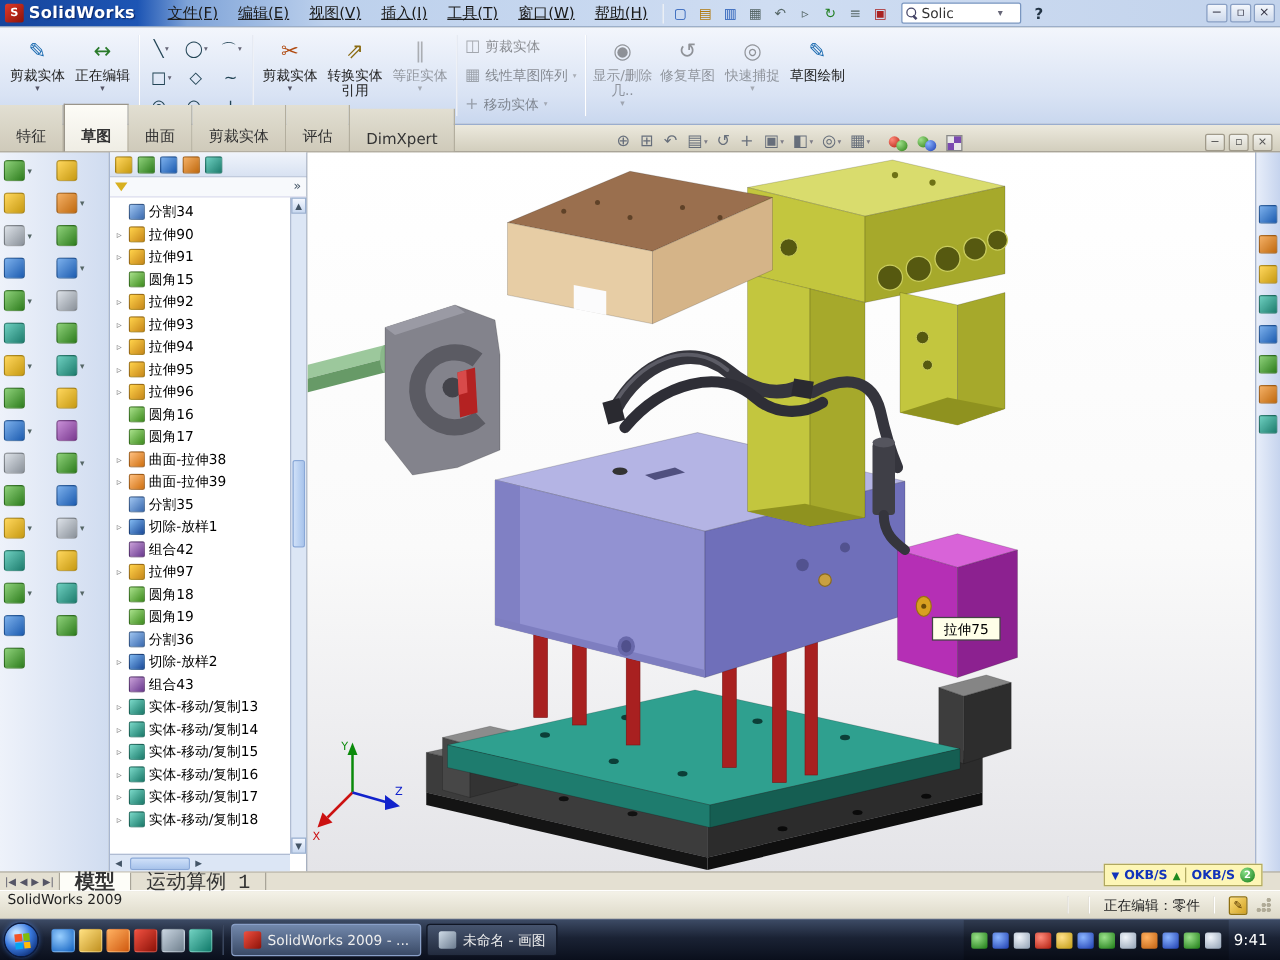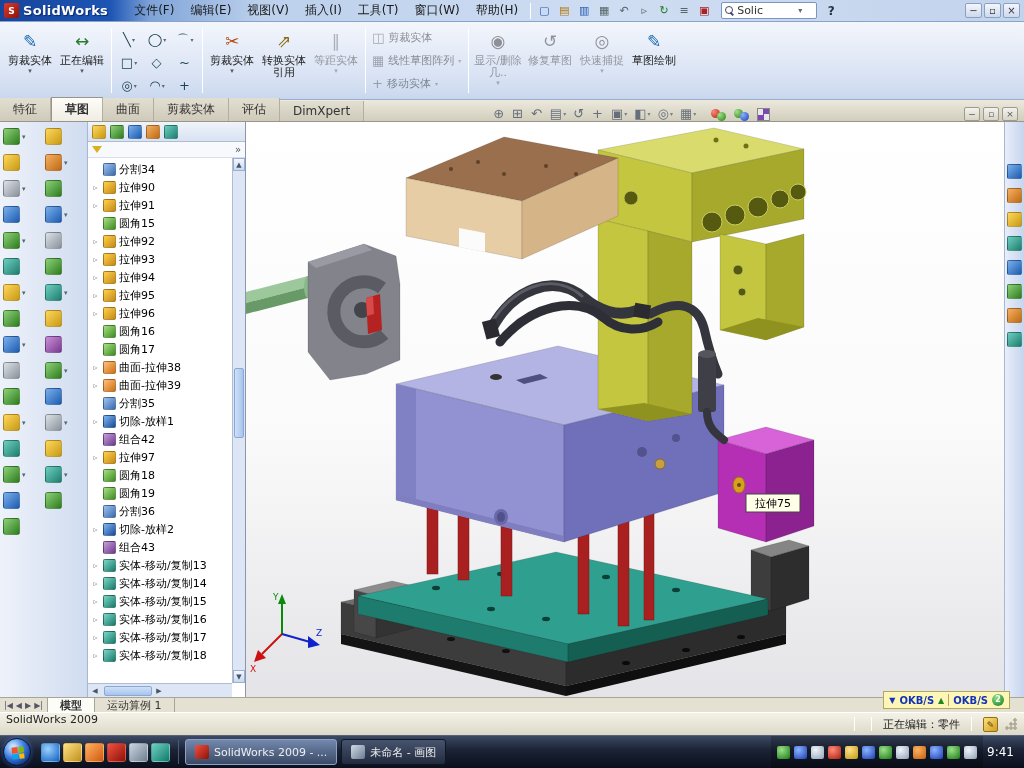--- a/index.html
+++ b/index.html
@@ -7,21 +7,21 @@
   #app { position:relative; width:1024px; height:768px; font-family:"DejaVu Sans","Liberation Sans",sans-serif; font-size:12px; color:#111; background:#d6d2c2; }
 
   
   .titlebar { height:22px; display:flex; align-items:center;
     background:linear-gradient(90deg,#17459c 0,#1d55b4 110px,#7ea3d8 150px,#bcd0ec 260px,#cfddf2 60%,#c2d3ec 100%);
     border-bottom:1px solid #8aa3c8; }
   .sw-logo { display:flex; align-items:center; gap:4px; padding:0 8px 0 4px; }
   .sw-badge { width:15px; height:15px; background:linear-gradient(135deg,#e03a2a,#8c1208); color:#fff; font-size:9px; font-weight:bold; display:flex; align-items:center; justify-content:center; border-radius:2px; }
   .sw-title { color:#fff; font-weight:bold; font-size:13px; letter-spacing:.3px; text-shadow:1px 1px 1px #09266b; }
   .menus { display:flex; align-items:center; height:100%; margin-left:10px; }
-  .menu-item { padding:3px 8px; color:#1a1a1a; cursor:default; }
+  .menu-item { padding:3px 8px; color:#1a1a1a; cursor:default;text-decoration:underline; }
   .tb-sep { width:1px; height:16px; background:#9fb4d2; border-right:1px solid #fff; margin:0 4px; }
   .quick-icons { display:flex; align-items:center; gap:2px; }
   .qi { width:18px; height:17px; display:flex; align-items:center; justify-content:center; font-size:11px; border-radius:2px; color:#2a3a55; }
   .qi-blue{ color:#1d55b4; } .qi-amber{ color:#b07a10; } .qi-gray{ color:#566; } .qi-green{ color:#1e7d1e; } .qi-red{ color:#a22; }
   .searchbox { display:flex; align-items:center; gap:3px; background:#fff; border:1px solid #7a96c0; height:17px; width:96px; margin-left:8px; padding:0 3px; border-radius:2px; }
   .mag { position:relative; width:9px; height:9px; flex:0 0 9px; }
   .mag::before { content:""; position:absolute; width:6px; height:6px; border:1.5px solid #446; border-radius:50%; left:0; top:0; }
   .mag::after { content:""; position:absolute; width:4px; height:1.5px; background:#446; transform:rotate(45deg); left:5px; top:7px; }
   .searchbox input { border:0; outline:0; width:58px; font-size:11px; font-family:inherit; color:#333; background:transparent; }
   .searchbox .dd { color:#667; font-size:8px; }
@@ -41,21 +41,21 @@
   .ib-sketch{ color:#1a6ab0; } .ib-dim{ color:#2a7a2a; } .ib-trim{ color:#b04a10; } .ib-convert{ color:#8a6a10; } .ib-offset{ color:#555; } .ib-qsketch{ color:#1a6ab0; }
   .small-grid { width:84px; display:flex; flex-wrap:wrap; align-content:flex-start; padding-top:4px; }
   .sg-cell { width:28px; height:23px; display:flex; align-items:center; justify-content:center; gap:1px; border-radius:2px; color:#245; }
   .sg-cell .g { font-size:13px; } .sg-cell .dd { font-size:6px; color:#667; }
   .stack { display:flex; flex-direction:column; justify-content:center; gap:1px; width:96px; }
   .st-row { display:flex; align-items:center; gap:4px; height:22px; padding:0 3px; border-radius:2px; opacity:.45; filter:grayscale(.9); }
   .st-row .g { font-size:13px; color:#357; } .st-row .lbl { font-size:11px; white-space:nowrap; } .st-row .dd { font-size:6px; color:#667; }
 
   
   .tabrow { height:22px; display:flex; align-items:flex-end; background:linear-gradient(#ece9dd,#d2cebd); border-bottom:1px solid #9a958a; }
-  .rtab { padding:3px 13px 3px; font-size:12px; color:#333; border-right:1px solid #b3ae9e; background:linear-gradient(#e2dfd2,#cfcaba); }
+  .rtab { padding:17px 13px 3px; font-size:12px; color:#333; border-right:1px solid #b3ae9e; background:linear-gradient(#e2dfd2,#cfcaba); }
   .rtab.active { background:linear-gradient(#fdfcf7,#efede4); font-weight:bold; border-top:1px solid #9a958a; border-left:1px solid #9a958a; }
   .viewtools { display:flex; align-items:center; gap:5px; margin-left:128px; opacity:.8; }
   .vt { display:flex; align-items:center; gap:1px; color:#4a5568; font-size:13px; padding:0 1px; }
   .vt .dd { font-size:6px; color:#667; }
   .apptools { display:flex; align-items:center; gap:7px; margin-left:14px; }
   .ballpair { position:relative; width:16px; height:13px; }
   .ballpair i { position:absolute; width:9px; height:9px; border-radius:50%; }
   .ballpair .b1 { left:0; top:1px; } .ballpair .b2 { left:6px; top:4px; }
   .bp-red .b1{ background:radial-gradient(circle at 30% 30%,#ff8a7a,#b01c0c);} .bp-red .b2{ background:radial-gradient(circle at 30% 30%,#9fe08a,#2a7d12);}
   .bp-grn .b1{ background:radial-gradient(circle at 30% 30%,#9fe08a,#2a7d12);} .bp-grn .b2{ background:radial-gradient(circle at 30% 30%,#8ab4ff,#1c3cb0);}
@@ -104,21 +104,21 @@
   .viewport { flex:1; position:relative; background:linear-gradient(180deg,#ffffff 0%,#fafafa 55%,#e4e4e8 100%); overflow:hidden; }
   .viewport svg { position:absolute; inset:0; display:block; }
 
   .right-strip { width:20px; background:linear-gradient(90deg,#e8eefa,#c6d4ee); border-left:1px solid #a8b6d0; display:flex; flex-direction:column; align-items:center; padding-top:42px; gap:9px; }
   .tpic { width:15px; height:15px; border-radius:2px; border:1px solid #00000033; }
 
   
   .bottomtabs { height:15px; display:flex; align-items:center; background:#e4e0d2; border-top:1px solid #a8a498; font-size:10px; }
   .bt-nav { display:flex; gap:1px; padding:0 3px; color:#556; font-size:8px; }
   .bt-nav span { padding:0 1px; }
-  .btab { padding:0 12px; height:100%; display:flex; align-items:center; border-right:1px solid #a8a498; color:#333; font-size:11px; }
+  .btab { padding:0 12px; height:100%; display:flex; align-items:center; border-right:1px solid #a8a498; color:#333; font-size:16px;font-family:Liberation Mono, monospace; }
   .btab.active { background:#fdfdf8; font-weight:bold; border-left:1px solid #a8a498; }
 
   .statusbar { height:23px; display:flex; background:linear-gradient(#f4f2e8,#ddd9c8); border-top:1px solid #fff; font-size:11px; color:#222; padding:0 6px; }
   .sb-div { width:1px; height:14px; background:#aaa494; border-right:1px solid #fff; margin:0 5px; }
   .sb-right { margin-left:auto; display:flex; align-items:center; gap:6px; }
   .pencil { width:15px; height:15px; background:linear-gradient(135deg,#ffe080,#d0a020); border:1px solid #907010; border-radius:2px; font-size:9px; text-align:center; line-height:14px; color:#5a3a00; }
   .grip { width:14px; height:14px; background:
     radial-gradient(circle at 3px 11px,#b0ab98 1.5px,transparent 2px),
     radial-gradient(circle at 7px 7px,#b0ab98 1.5px,transparent 2px),
     radial-gradient(circle at 11px 3px,#b0ab98 1.5px,transparent 2px),

